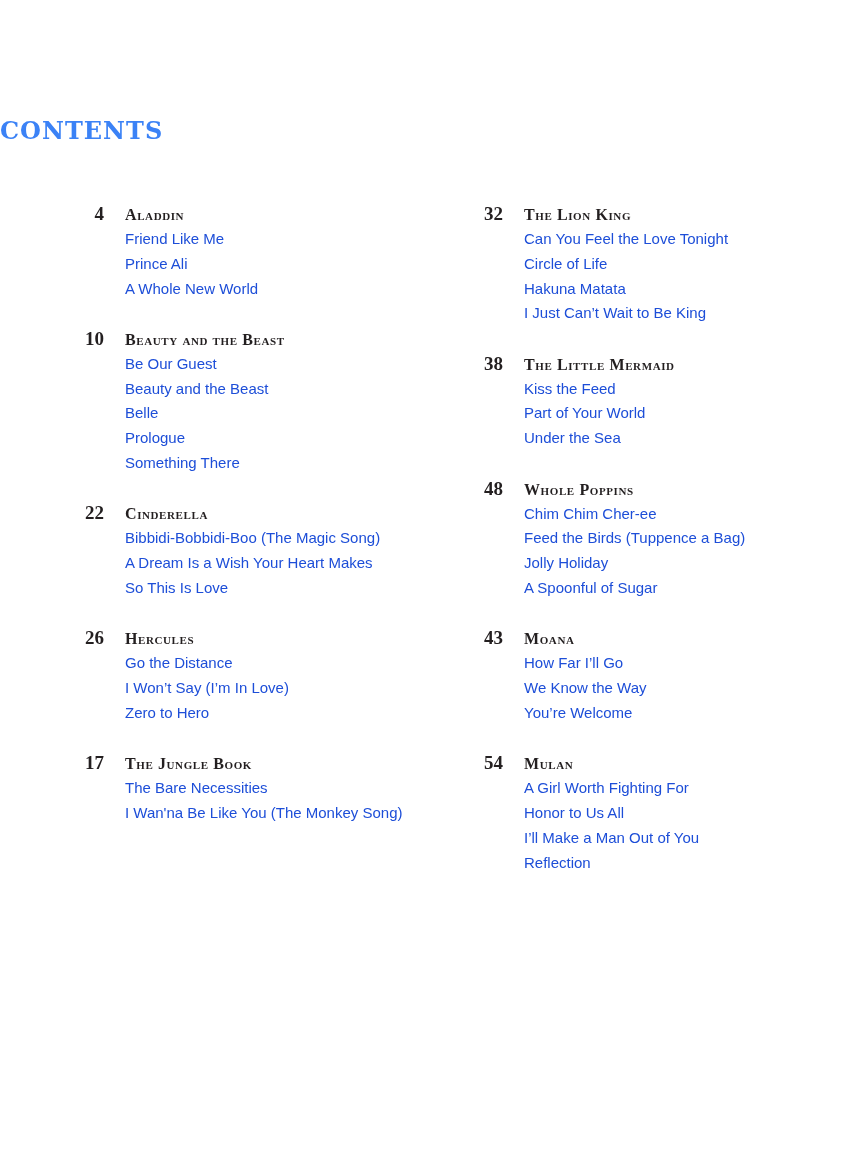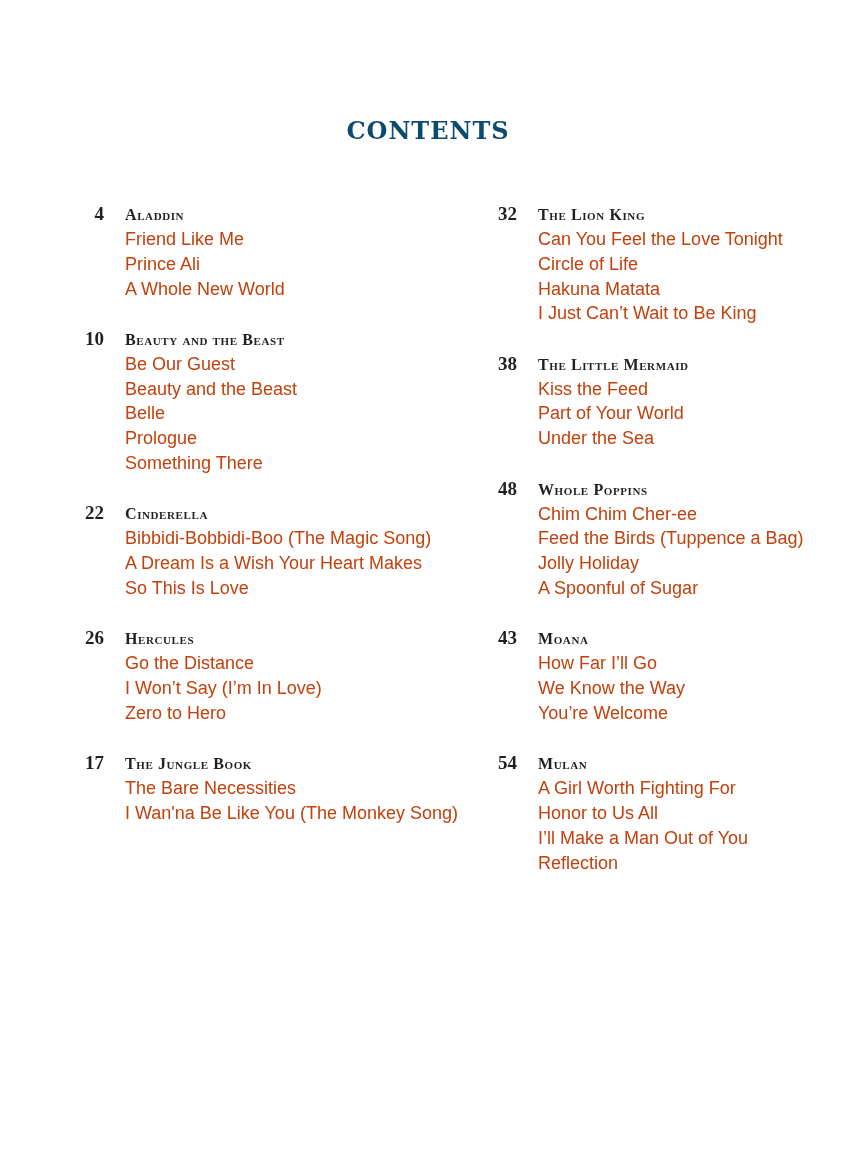--- a/index.html
+++ b/index.html
@@ -1,39 +1,39 @@
 <!DOCTYPE html>
 <html><head>
 <meta charset="utf-8">
 <style>
   html, body { margin: 0; padding: 0; background: #ffffff; }
   body { width: 864px; height: 1152px; position: relative; overflow: hidden; color: #231f20; }
   .page-title {
-    position: absolute; top: 116px; left: 0; width: 856px; text-align: center;
+    position: absolute; top: 116px; left: 0; width: 856px; 
     font-family: "DejaVu Serif", "Liberation Serif", serif;
-    font-size: 24px; font-weight: bold; letter-spacing: 1px; color: #0c4a6e;
+    font-size: 24px; font-weight: bold; letter-spacing: 1px; color: #3b82f6;
   }
   .column { position: absolute; top: 203px; }
   .col-left { left: 60px; }
-  .col-right { left: 473px; }
+  .col-right { left: 459px; }
   .section { margin-bottom: 26.5px; }
   .section-head { display: flex; align-items: baseline; height: 24px; }
   .page-num {
     width: 44px; text-align: right; padding-right: 21px;
     font-family: "Liberation Serif", serif; font-weight: bold; font-size: 19px;
     color: #231f20;
   }
   .film-title {
     font-family: "Liberation Serif", serif; font-weight: bold; font-size: 16px;
     font-variant: small-caps; letter-spacing: 0.6px; color: #231f20;
   }
   .songs { list-style: none; margin: 0; padding: 0 0 0 65px; }
   .song {
-    font-family: "Liberation Sans", sans-serif; font-size: 18px;
-    height: 24.8px; line-height: 24.8px; color: #c2410c; white-space: nowrap;
+    font-family: "Liberation Sans", sans-serif; font-size: 15px;
+    height: 24.8px; line-height: 24.8px; color: #1d4ed8; white-space: nowrap;
   }
 </style>
 </head>
 <body>
 
 <div class="page-title">CONTENTS</div>
 
 <div class="column col-left">
     <div class="section">
       <div class="section-head">

